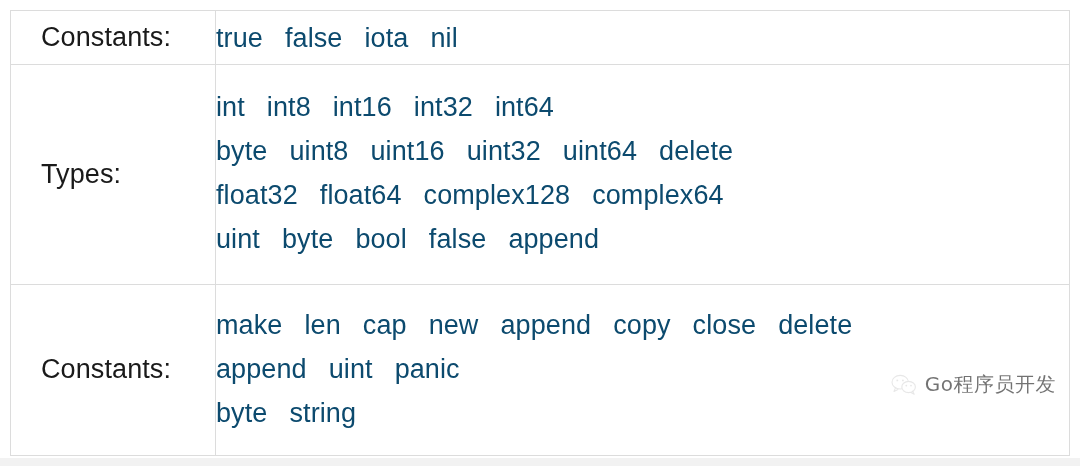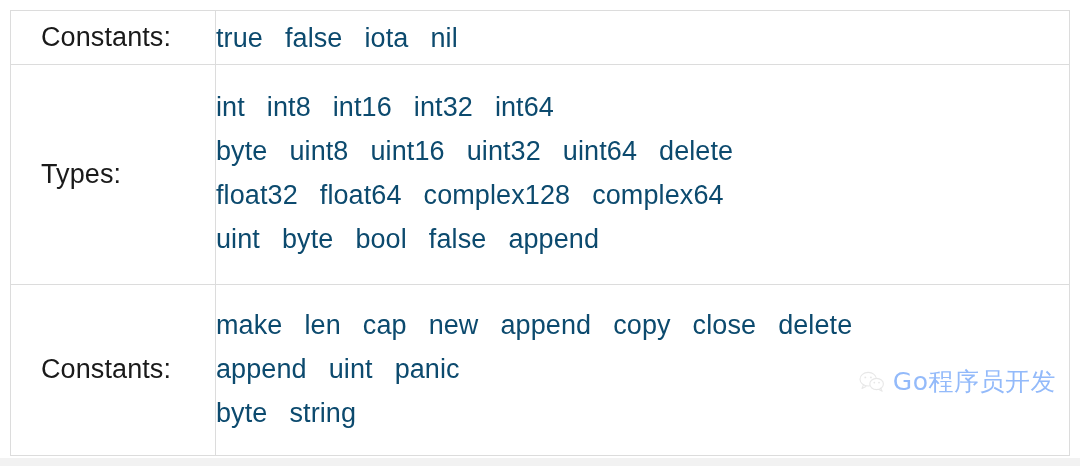--- a/index.html
+++ b/index.html
@@ -97,22 +97,22 @@
     opacity: 0.55;
     pointer-events: none;
     user-select: none;
   }
   .watermark-icon {
     width: 26px;
     height: 22px;
     display: block;
   }
   .watermark-text {
-    font-size: 25px;
-    color: #3b82f6;
+    font-size: 20px;
+    color: #000000;
     letter-spacing: 0.5px;
     font-family: "DejaVu Sans", "Liberation Sans", sans-serif;
     white-space: nowrap;
   }
 </style>
 </head>
 <body>
 
 <div id="page">
 

